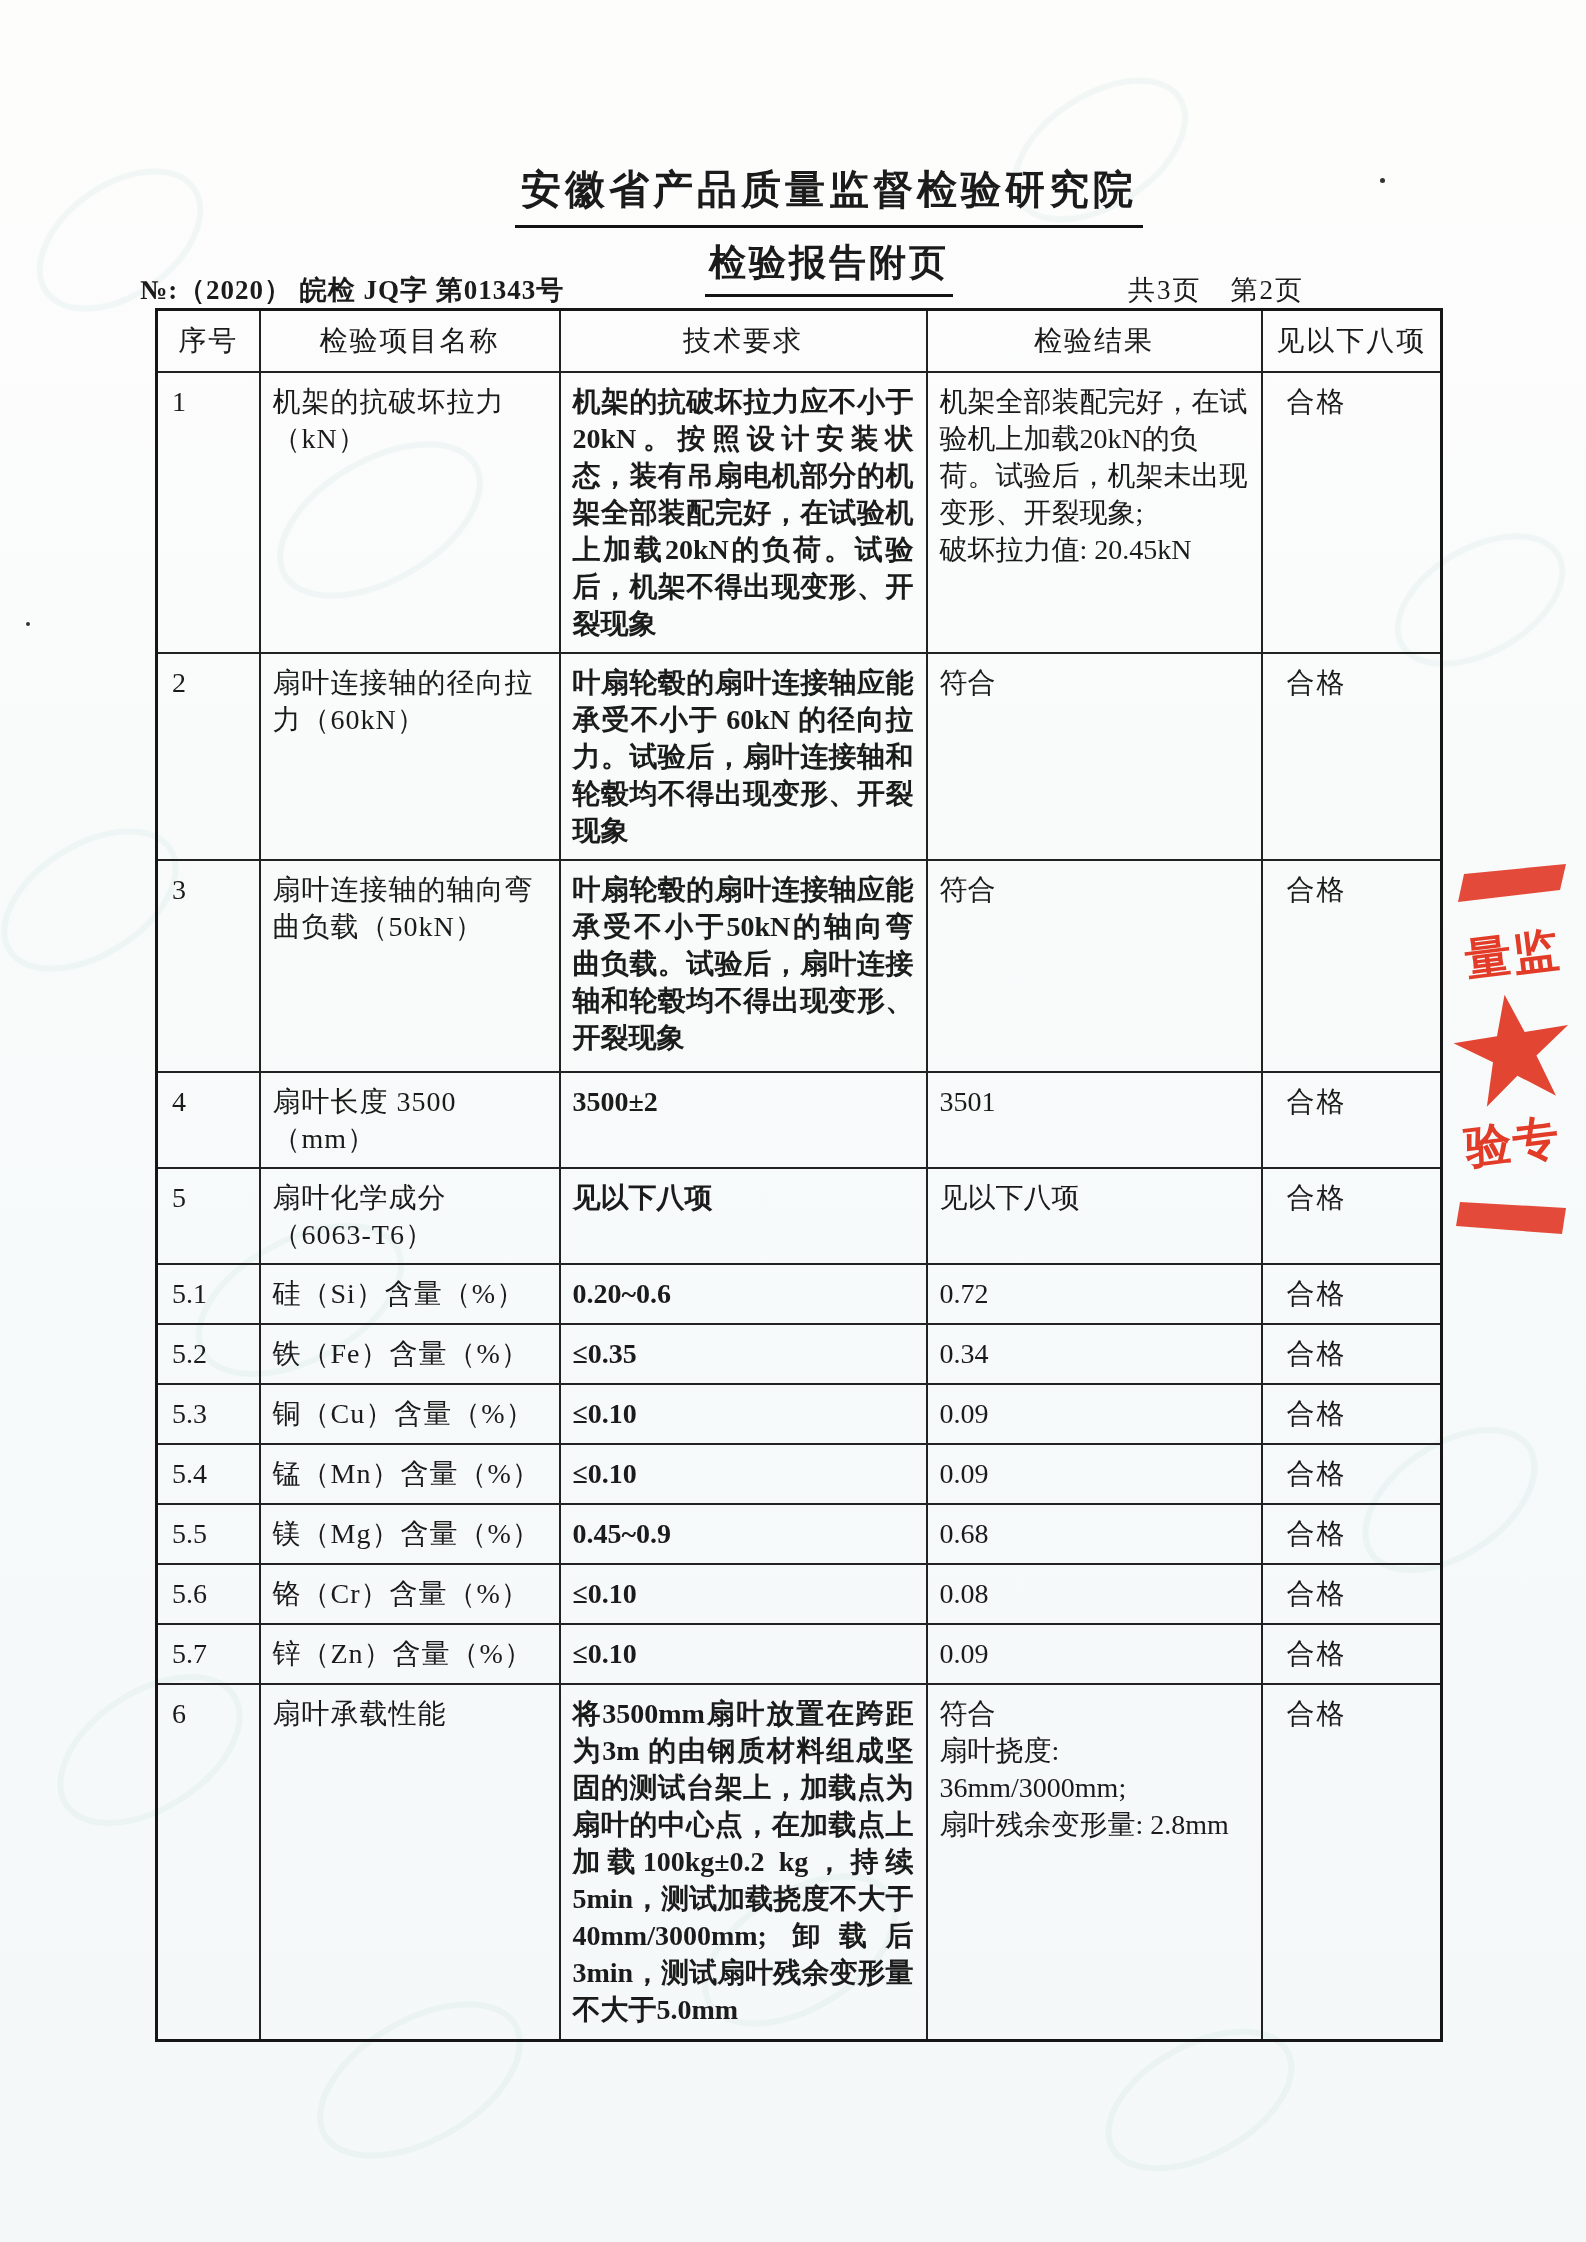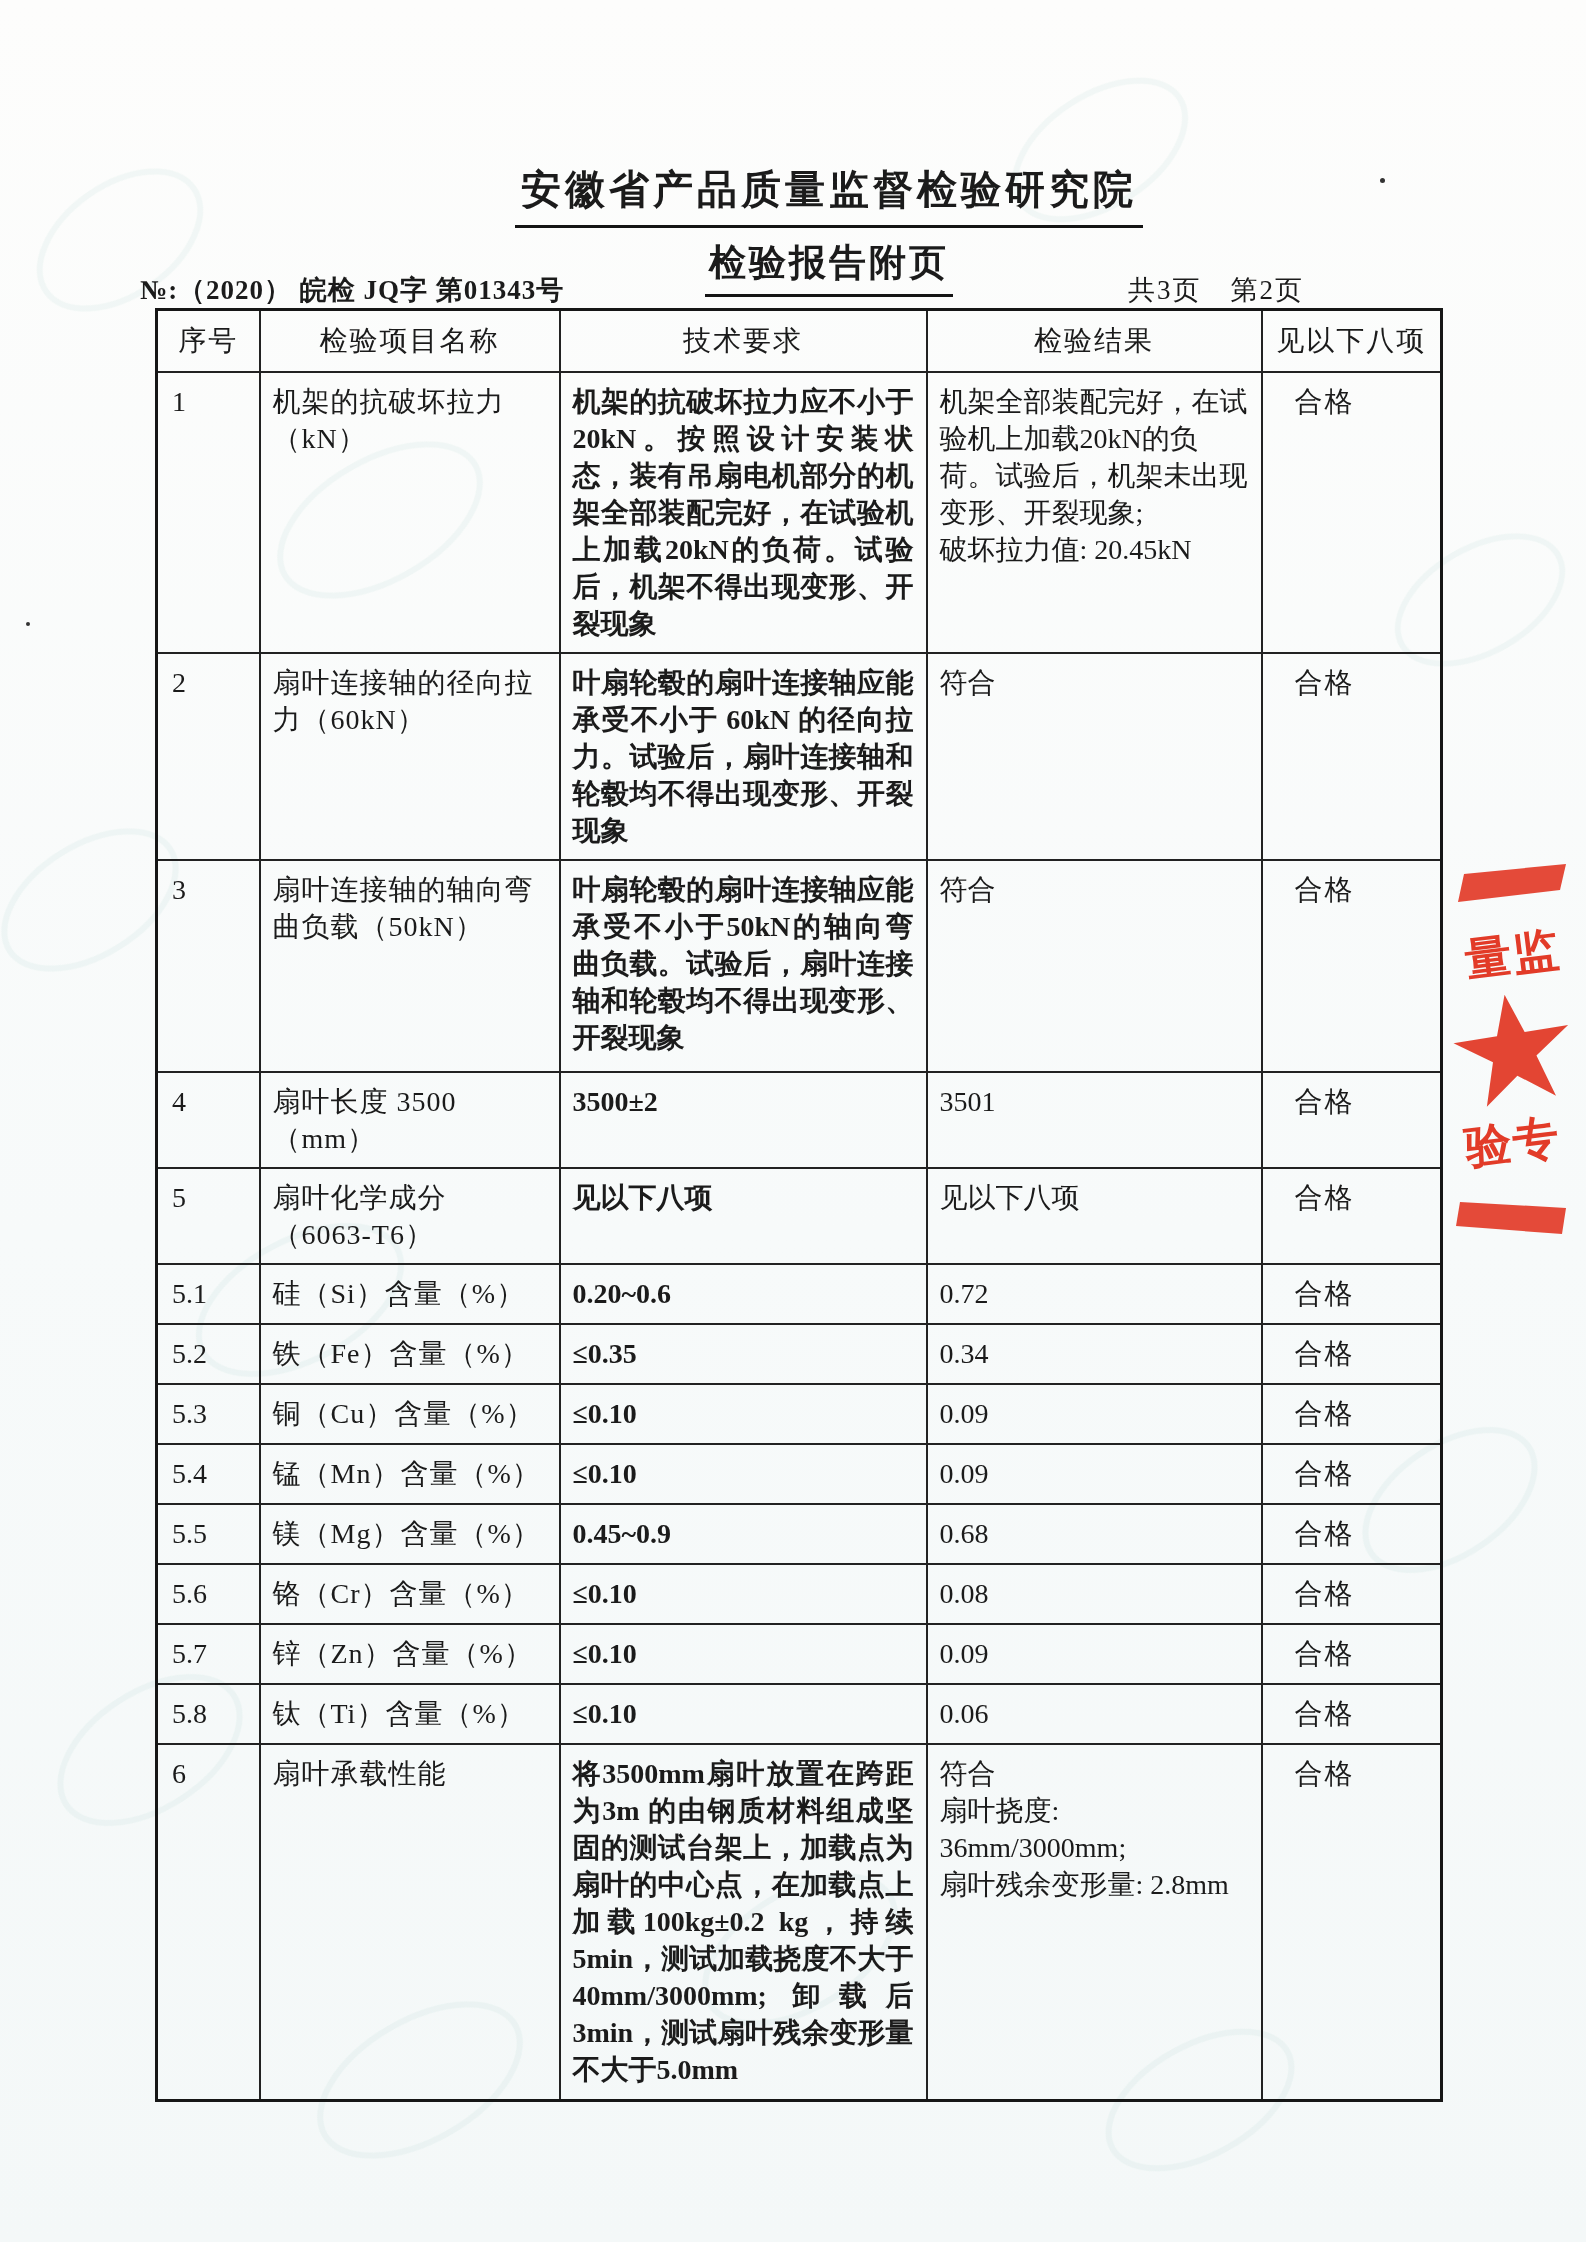--- a/index.html
+++ b/index.html
@@ -51,21 +51,21 @@
   .doc-table td {
     vertical-align:top;
     padding:10px 12px;
     line-height:37px;
     white-space:pre-line;
   }
   td.c-no   { padding-left:14px; }
   td.c-name { letter-spacing:1px; }
   td.c-req  { text-align:justify;font-weight:bold; }
   td.c-res  { }
-  td.c-ver  { padding-left:32px; letter-spacing:2px; }
+  td.c-ver  { padding-left:24px; letter-spacing:2px; }
 
   tr.rh  { height:58px; }
   tr.r1  { height:238px; }
   tr.r2  { height:202px; }
   tr.r3  { height:212px; }
   tr.r4  { height:58px; }
   tr.r5  { height:86px; }
   tr.rs  { height:60px; }
   tr.r6  { height:356px; }
 
@@ -206,27 +206,20 @@
       <td class="c-name">铬（Cr）含量（%）</td>
       <td class="c-req">≤0.10</td>
       <td class="c-res">0.08</td>
       <td class="c-ver">合格</td>
     </tr>
     <tr class="rs">
       <td class="c-no">5.7</td>
       <td class="c-name">锌（Zn）含量（%）</td>
       <td class="c-req">≤0.10</td>
       <td class="c-res">0.09</td>
-      <td class="c-ver">合格</td>
-    </tr>
-    <tr class="rs">
-      <td class="c-no">5.8</td>
-      <td class="c-name">钛（Ti）含量（%）</td>
-      <td class="c-req">≤0.10</td>
-      <td class="c-res">0.06</td>
       <td class="c-ver">合格</td>
     </tr>
     <tr class="r6">
       <td class="c-no">6</td>
       <td class="c-name">扇叶承载性能</td>
       <td class="c-req">将3500mm扇叶放置在跨距为3m 的由钢质材料组成坚固的测试台架上，加载点为扇叶的中心点，在加载点上加载100kg±0.2 kg，持续5min，测试加载挠度不大于40mm/3000mm; 卸载后 3min，测试扇叶残余变形量不大于5.0mm</td>
       <td class="c-res">符合
 扇叶挠度: 36mm/3000mm;
 扇叶残余变形量: 2.8mm</td>
       <td class="c-ver">合格</td>

